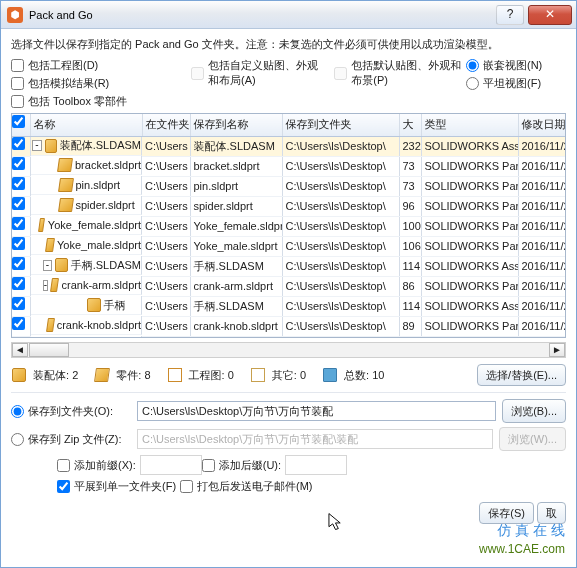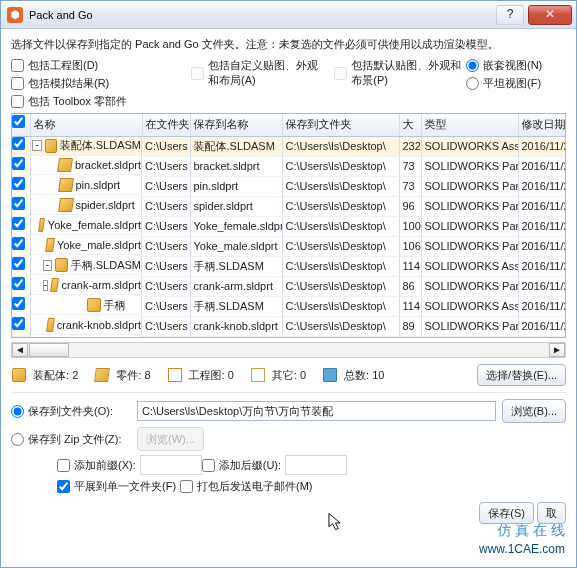--- a/index.html
+++ b/index.html
@@ -68,21 +68,21 @@
   hr.sep{border:none;border-top:1px solid #e3e7ee;margin:6px 0}
   
   .affix{display:flex;align-items:center;margin:4px 0 4px 46px;gap:0}
   .affix input[type=text]{width:62px;height:20px;border:1px solid #a7b7cc}
   .affix input[type=text][disabled]{border-color:#d6d6d6;background:#fff}
   
   .cursor{position:absolute;left:328px;top:512px;width:15px;height:20px;pointer-events:none}
   
   .footer{text-align:right;margin-top:8px}
   .watermark{position:absolute;right:12px;bottom:28px;color:#3a8cde;font-size:14px}
-  .watermark2{position:absolute;right:12px;bottom:12px;color:#0c4a6e;font-size:12px}
+  .watermark2{position:absolute;right:12px;bottom:12px;color:#4d7c0f;font-size:12px}
 </style>
 </head>
 <body>
 
 <div class="window">
 
   <div class="titlebar">
     <span class="appicon">⬢</span>
     <span class="title">Pack and Go</span>
     <div class="winbtn help">?</div>
@@ -362,20 +362,21 @@
           <span>保存到文件夹(O):</span>
         </label>
       <input type="text" value="C:\Users\ls\Desktop\万向节\万向节装配" style="">
       <button class="btn small">浏览(B)...</button>
     </div>
     <div class="destrow">
       <label class="lbl">
           <input type="radio" name="dst" style="">
           <span>保存到 Zip 文件(Z):</span>
         </label>
+      <input type="text" disabled="" value="C:\Users\ls\Desktop\万向节\万向节装配\装配" style="">
       <button class="btn small disabled">浏览(W)...</button>
     </div>
 
     <div class="affix">
       <label class="chk">
           <input type="checkbox" style="">
           <span>添加前缀(X):</span>
         </label>
       <input type="text" disabled="" style="">
       <label class="chk">

